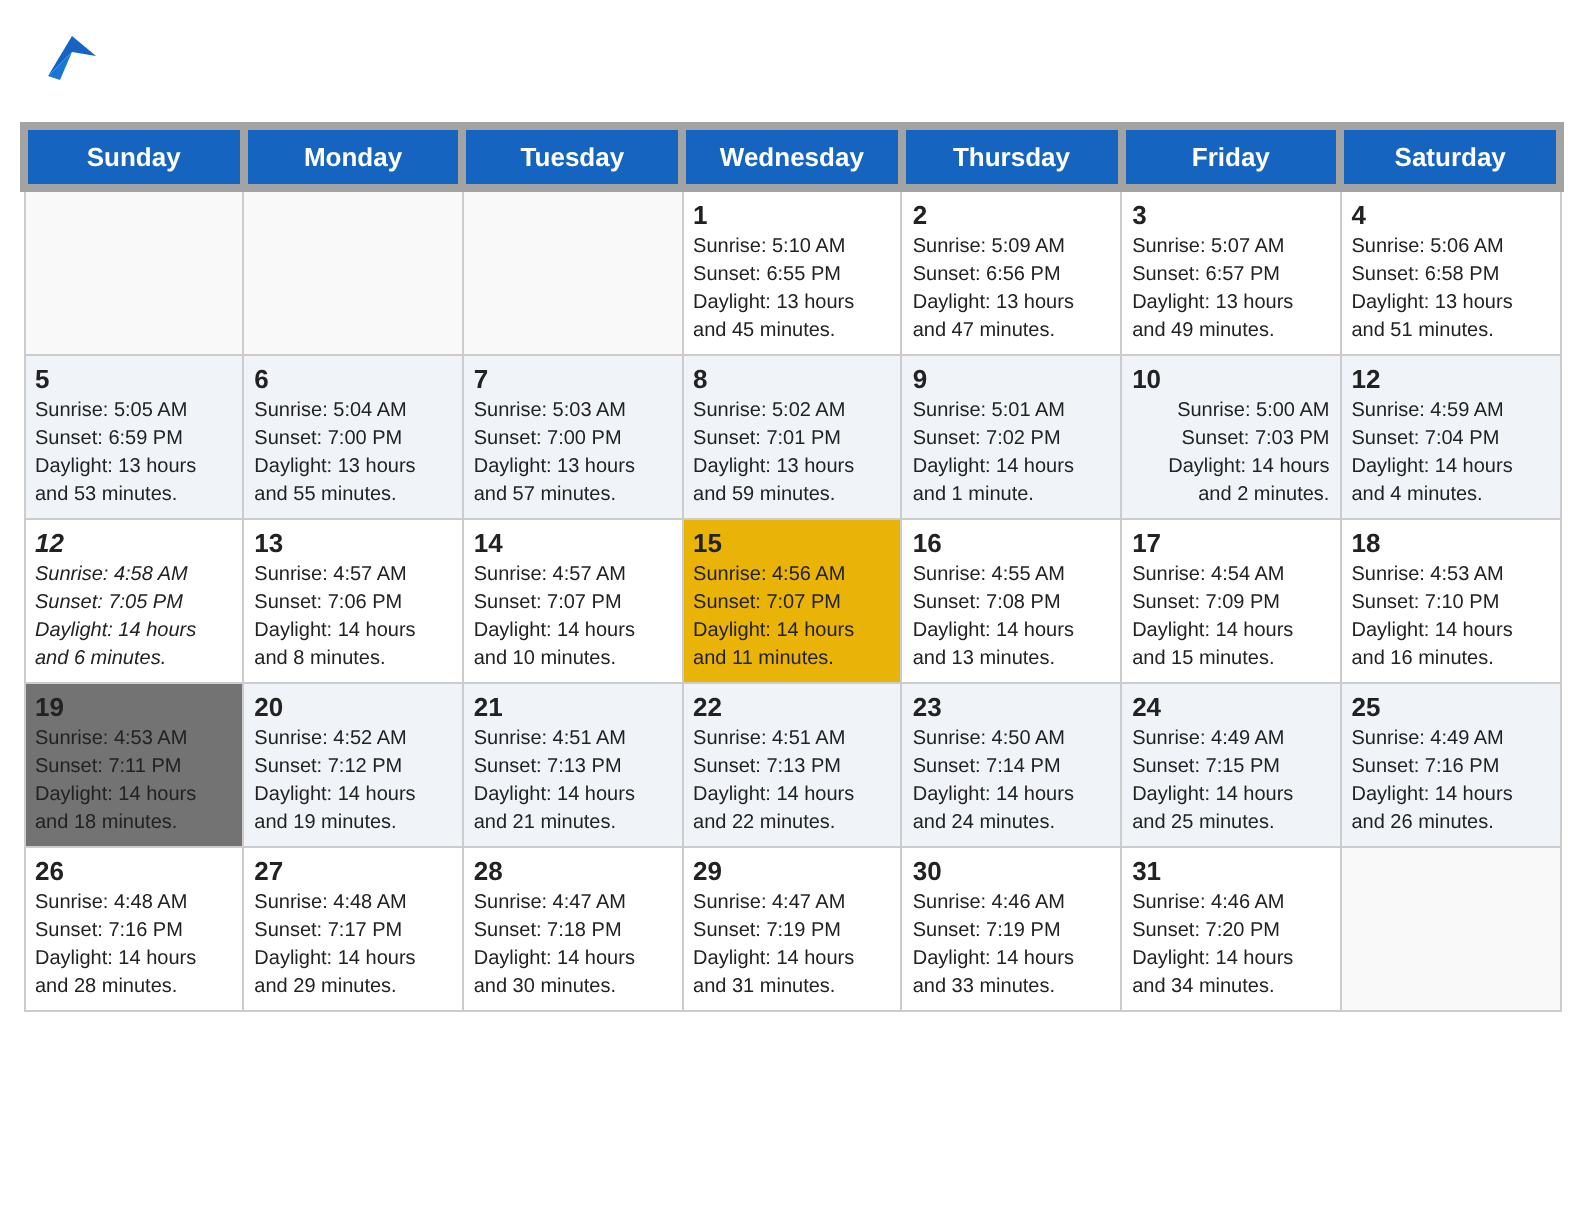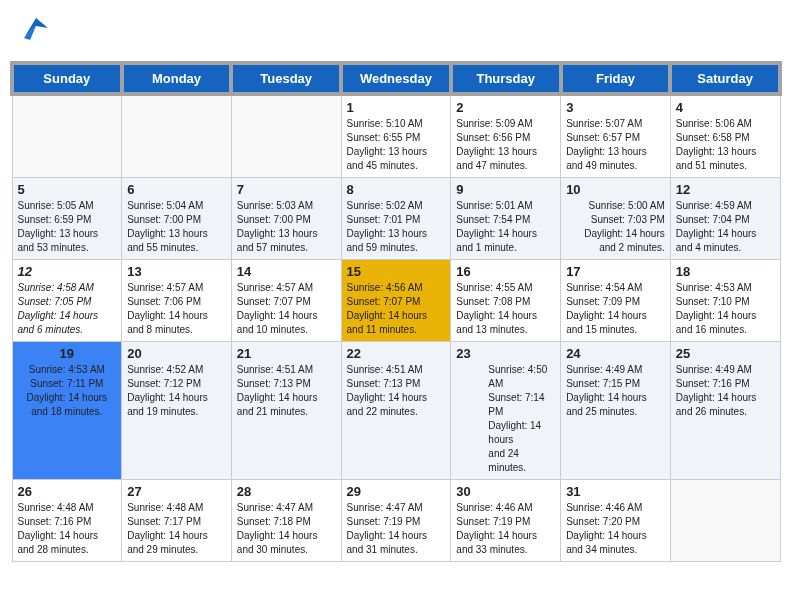--- a/index.html
+++ b/index.html
@@ -193,21 +193,21 @@
         <td style="background: rgb(240, 244, 248);">
           <span class="day-number">8</span>
           <div class="day-info" style="white-space: pre-line;">Sunrise: 5:02 AM
 Sunset: 7:01 PM
 Daylight: 13 hours
 and 59 minutes.</div>
         </td>
         <td style="background: rgb(240, 244, 248);">
           <span class="day-number">9</span>
           <div class="day-info" style="white-space: pre-line;">Sunrise: 5:01 AM
-Sunset: 7:54 PM
+Sunset: 7:02 PM
 Daylight: 14 hours
 and 1 minute.</div>
         </td>
         <td style="background: rgb(240, 244, 248);">
           <span class="day-number">10</span>
           <div class="day-info" style="white-space: pre-line; text-align: right;">Sunrise: 5:00 AM
 Sunset: 7:03 PM
 Daylight: 14 hours
 and 2 minutes.</div>
         </td>
@@ -264,21 +264,21 @@
         </td>
         <td style="background: rgb(255, 255, 255);">
           <span class="day-number">18</span>
           <div class="day-info" style="white-space: pre-line;">Sunrise: 4:53 AM
 Sunset: 7:10 PM
 Daylight: 14 hours
 and 16 minutes.</div>
         </td>
       </tr>
       <tr>
-        <td style="background: #3b82f6; text-align: center;">
+        <td style="background: #737373;">
           <span class="day-number">19</span>
           <div class="day-info" style="white-space: pre-line;">Sunrise: 4:53 AM
 Sunset: 7:11 PM
 Daylight: 14 hours
 and 18 minutes.</div>
         </td>
         <td style="background: rgb(240, 244, 248);">
           <span class="day-number">20</span>
           <div class="day-info" style="white-space: pre-line;">Sunrise: 4:52 AM
 Sunset: 7:12 PM
@@ -294,21 +294,21 @@
         </td>
         <td style="background: rgb(240, 244, 248);">
           <span class="day-number">22</span>
           <div class="day-info" style="white-space: pre-line;">Sunrise: 4:51 AM
 Sunset: 7:13 PM
 Daylight: 14 hours
 and 22 minutes.</div>
         </td>
         <td style="background: rgb(240, 244, 248);">
           <span class="day-number">23</span>
-          <div class="day-info" style="white-space: pre-line; margin-left: 32px;">Sunrise: 4:50 AM
+          <div class="day-info" style="white-space: pre-line;">Sunrise: 4:50 AM
 Sunset: 7:14 PM
 Daylight: 14 hours
 and 24 minutes.</div>
         </td>
         <td style="background: rgb(240, 244, 248);">
           <span class="day-number">24</span>
           <div class="day-info" style="white-space: pre-line;">Sunrise: 4:49 AM
 Sunset: 7:15 PM
 Daylight: 14 hours
 and 25 minutes.</div>

